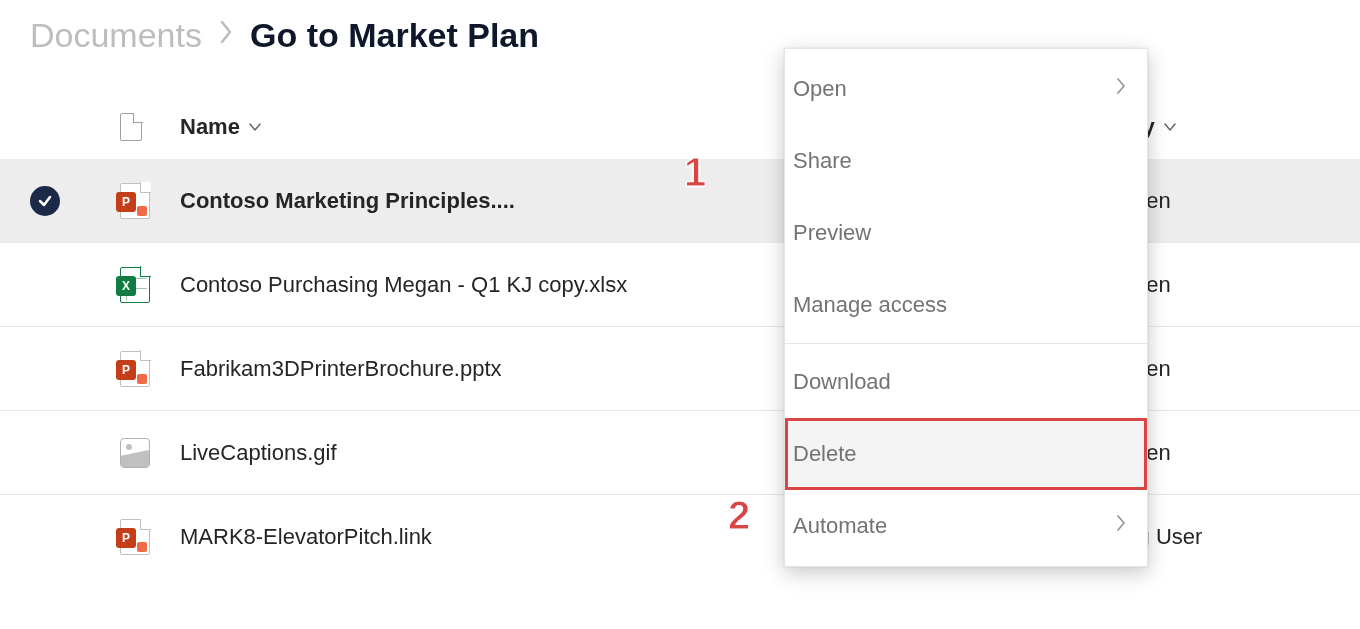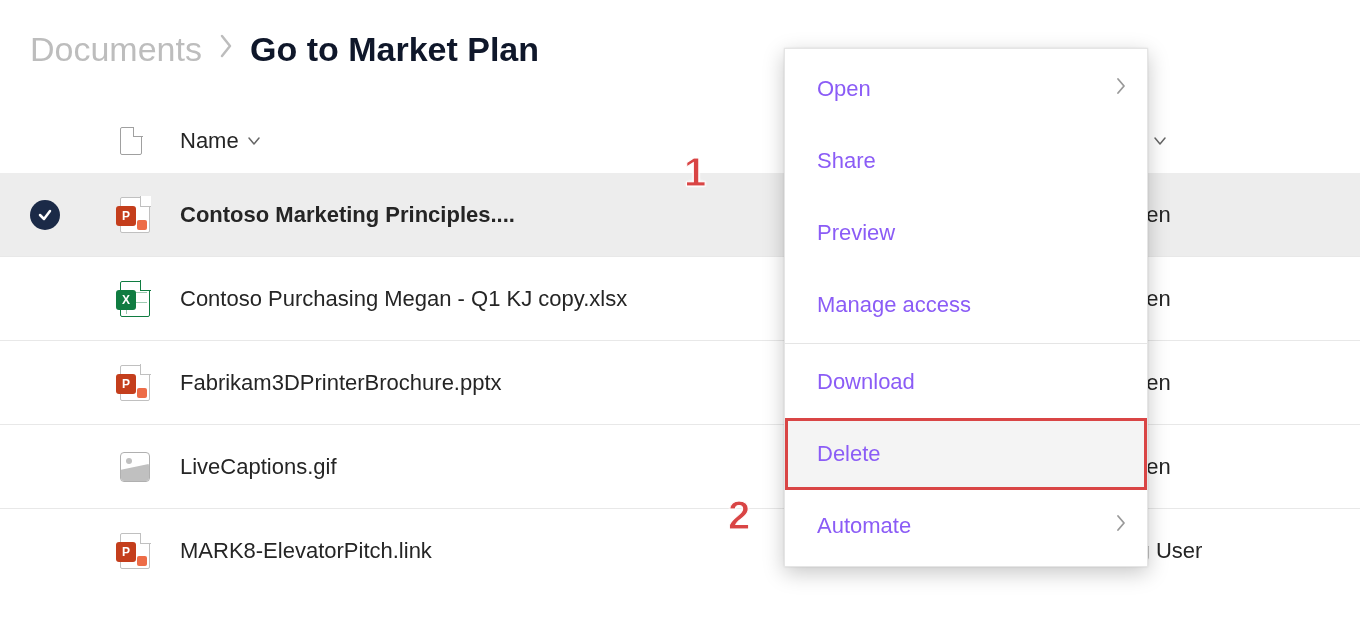--- a/index.html
+++ b/index.html
@@ -7,21 +7,21 @@
       font-family: "Segoe UI", -apple-system, BlinkMacSystemFont, sans-serif;
       background: #fff;
       width: 1360px;
       height: 629px;
       position: relative;
       overflow: hidden;
     }
     .breadcrumb {
       display: flex;
       align-items: center;
-      padding: 30px 30px 20px 30px;
+      padding: 16px 30px 20px 30px;
       gap: 16px;
     }
     .breadcrumb-parent {
       font-size: 34px;
       font-weight: 400;
       color: #bdbdbd;
       cursor: pointer;
     }
     .breadcrumb-sep {
       color: #bdbdbd;
@@ -42,21 +42,21 @@
       height: 64px;
       padding: 0 30px;
     }
     .col-select { width: 90px; flex-shrink: 0; }
     .col-icon { width: 60px; flex-shrink: 0; display: flex; align-items: center; justify-content: flex-start; }
     .col-name { flex: 1; display: flex; align-items: flex-end; gap: 8px; }
     .col-actions { width: 130px; flex-shrink: 0; display: flex; align-items: center; gap: 12px; justify-content: center; }
     .col-modby { width: 330px; flex-shrink: 0; display: flex; align-items: center; gap: 8px; padding-left: 30px; }
     .col-header {
       font-size: 22px;
-      font-weight: 400;
+      font-weight: 700;
       color: #252525;
       display: flex;
       align-items: center;
       gap: 8px;
     }
     .chevron-down-small {
       width: 14px;
       height: 14px;
     }
     .doc-header-icon {
@@ -230,23 +230,23 @@
       border: 1px solid #e5e5e5;
       display: flex;
       flex-direction: column;
       padding: 4px 0;
       z-index: 10;
     }
     .menu-item {
       height: 72px;
       display: flex;
       align-items: center;
-      padding: 0 32px;
+      padding: 0 8px;
       font-size: 22px;
-      color: #8b5cf6;
+      color: #737373;
       cursor: pointer;
       position: relative;
     }
     .menu-item.highlighted {
       background: #f4f4f4;
       box-shadow: inset 0 0 0 3px #d94545;
     }
     .menu-sep {
       height: 1px;
       background: #e5e5e5;

